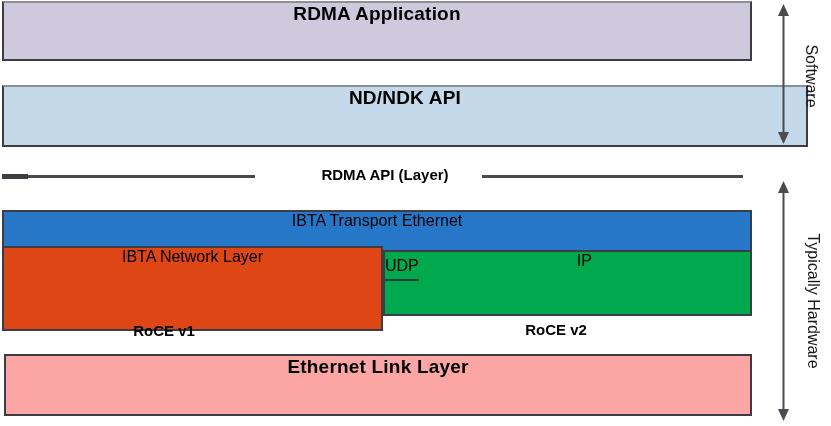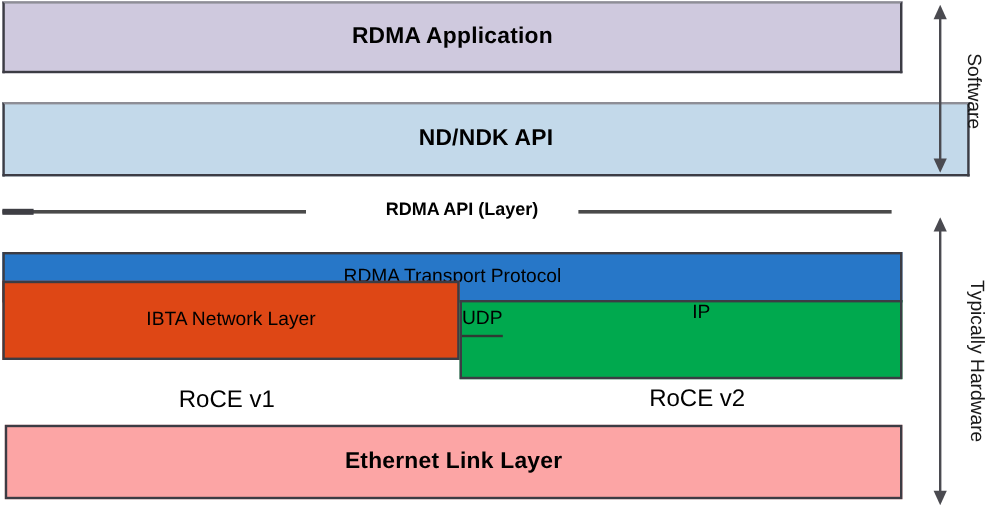--- a/index.html
+++ b/index.html
@@ -10,50 +10,50 @@
     background: #ffffff;
     font-family: "Liberation Sans", sans-serif;
     color: #000000;
     overflow: hidden;
   }
   .box {
     position: absolute;
     box-sizing: border-box;
     border: 2px solid #3c3c44;
     display: flex;
-    align-items: center;
+    align-items: flex-start;
     justify-content: center;
     text-align: center;
   }
   .pastel { border-top-color: #8e8e96; }
   .lbl-big { font-weight: bold; font-size: 19px; letter-spacing: 0.2px; }
   .lbl-med { font-size: 16px; }
 
   #box-rdma-app   { left: 2px; top: 1px;   width: 750px; height: 60px; background: #cfc9de; }
   #box-ndk        { left: 2px; top: 85px;  width: 806px; height: 62px; background: #c3d9ea; }
 
   .hline { position: absolute; background: #4a4a4a; height: 3px; }
   #verbs-line-left  { left: 2px;   top: 175px; width: 253px; }
   #verbs-line-cap   { position: absolute; left: 2px; top: 174px; width: 26px; height: 5px; background: #3e3e44; }
   #verbs-line-right { left: 482px; top: 175px; width: 261px; }
   #verbs-label {
     position: absolute; left: 300px; top: 166px; width: 170px;
     text-align: center; font-weight: bold; font-size: 15px;
   }
 
   #box-transport  { left: 2px;   top: 210px; width: 750px; height: 42px; background: #2777c8; }
-  #box-network    { left: 2px;   top: 234px; width: 381px; height: 66px; background: #de4715; }
+  #box-network    { left: 2px;   top: 246px; width: 381px; height: 85px; background: #de4715; }
   #box-green      { left: 383px; top: 250px; width: 369px; height: 66px; background: #00a94e;
                     flex-direction: row; padding: 0; align-items: stretch; }
   #row-udp { height: 29px; display: flex; align-items: center; justify-content: center;
              border-bottom: 2px solid #2f3a33; box-sizing: border-box; }
   #row-ip  { flex: 1; display: flex; justify-content: center; }
 
-  .roce-label { position: absolute; width: 130px; text-align: right;
-                font-weight: normal; font-size: 20px; }
+  .roce-label { position: absolute; width: 130px; text-align: center;
+                font-weight: bold; font-size: 15px; }
   #roce-v1 { left: 99px;  top: 322px; }
   #roce-v2 { left: 491px; top: 321px; }
 
   #box-ethernet   { left: 4px; top: 354px; width: 748px; height: 62px; background: #fca5a5; }
 
   .arrow-svg { position: absolute; left: 775px; }
   #arrow-software { top: 4px; }
   #arrow-hardware { top: 181px; }
 
   .vlabel {
@@ -79,21 +79,21 @@
   <div class="box pastel lbl-big" id="box-ndk">
     <span>ND/NDK API</span>
   </div>
 
   <div class="hline" id="verbs-line-left"></div>
   <div id="verbs-line-cap"></div>
   <div id="verbs-label">RDMA API (Layer)</div>
   <div class="hline" id="verbs-line-right"></div>
 
   <div class="box lbl-med" id="box-transport">
-    <span>RDMA Transport Protocol</span>
+    <span>IBTA Transport Ethernet</span>
   </div>
 
   <div class="box lbl-med" id="box-network">
     <span>IBTA Network Layer</span>
   </div>
 
   <div class="box lbl-med" id="box-green">
     <div id="row-udp">
       <span>UDP</span>
     </div>

